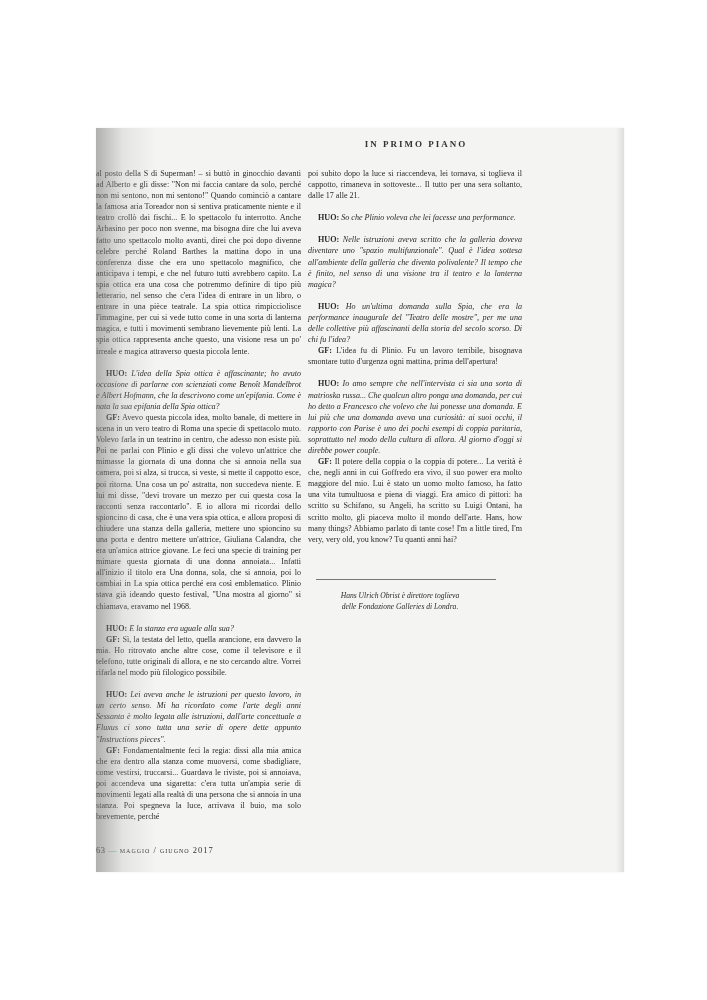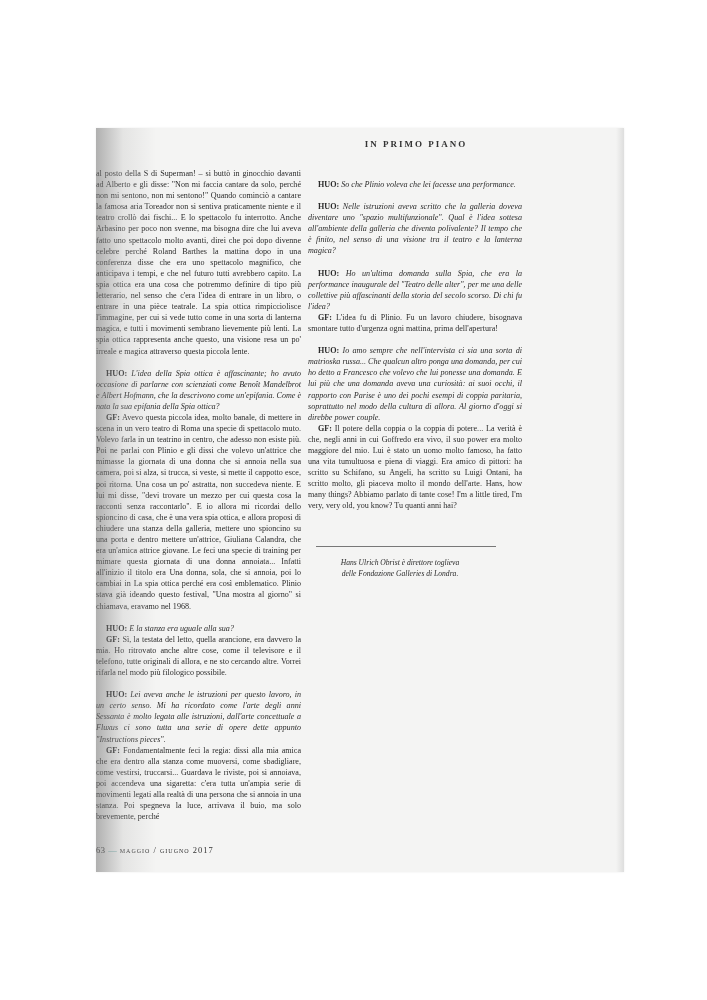--- a/index.html
+++ b/index.html
@@ -66,24 +66,25 @@
       <p class="noindent"><span>al posto della S di Superman! – si buttò in ginocchio davanti ad Alberto e gli disse: "Non mi faccia cantare da solo, perché non mi sentono, non mi sentono!" Quando cominciò a cantare la famosa aria Toreador non si sentiva praticamente niente e il teatro crollò dai fischi... E lo spettacolo fu interrotto. Anche Arbasino per poco non svenne, ma bisogna dire che lui aveva fatto uno spettacolo molto avanti, direi che poi dopo divenne celebre perché Roland Barthes la mattina dopo in una conferenza disse che era uno spettacolo magnifico, che anticipava i tempi, e che nel futuro tutti avrebbero capito. La spia ottica era una cosa che potremmo definire di tipo più letterario, nel senso che c'era l'idea di entrare in un libro, o entrare in una pièce teatrale. La spia ottica rimpicciolisce l'immagine, per cui si vede tutto come in una sorta di lanterna magica, e tutti i movimenti sembrano lievemente più lenti. La spia ottica rappresenta anche questo, una visione resa un po' irreale e magica attraverso questa piccola lente.</span></p>
       <p class="gap"><span class="spk">HUO:</span> <span class="q">L'idea della Spia ottica è affascinante; ho avuto occasione di parlarne con scienziati come Benoît Mandelbrot e Albert Hofmann, che la descrivono come un'epifania. Come è nata la sua epifania della Spia ottica?</span></p>
       <p><span class="spk">GF:</span> <span>Avevo questa piccola idea, molto banale, di mettere in scena in un vero teatro di Roma una specie di spettacolo muto. Volevo farla in un teatrino in centro, che adesso non esiste più. Poi ne parlai con Plinio e gli dissi che volevo un'attrice che mimasse la giornata di una donna che si annoia nella sua camera, poi si alza, si trucca, si veste, si mette il cappotto esce, poi ritorna. Una cosa un po' astratta, non succedeva niente. E lui mi disse, "devi trovare un mezzo per cui questa cosa la racconti senza raccontarlo". E io allora mi ricordai dello spioncino di casa, che è una vera spia ottica, e allora proposi di chiudere una stanza della galleria, mettere uno spioncino su una porta e dentro mettere un'attrice, Giuliana Calandra, che era un'amica attrice giovane. Le feci una specie di training per mimare questa giornata di una donna annoiata... Infatti all'inizio il titolo era Una donna, sola, che si annoia, poi lo cambiai in La spia ottica perché era così emblematico. Plinio stava già ideando questo festival, "Una mostra al giorno" si chiamava, eravamo nel 1968.</span></p>
       <p class="gap"><span class="spk">HUO:</span> <span class="q">E la stanza era uguale alla sua?</span></p>
       <p><span class="spk">GF:</span> <span>Sì, la testata del letto, quella arancione, era davvero la mia. Ho ritrovato anche altre cose, come il televisore e il telefono, tutte originali di allora, e ne sto cercando altre. Vorrei rifarla nel modo più filologico possibile.</span></p>
       <p class="gap"><span class="spk">HUO:</span> <span class="q">Lei aveva anche le istruzioni per questo lavoro, in un certo senso. Mi ha ricordato come l'arte degli anni Sessanta è molto legata alle istruzioni, dall'arte concettuale a Fluxus ci sono tutta una serie di opere dette appunto "Instructions pieces".</span></p>
       <p><span class="spk">GF:</span> <span>Fondamentalmente feci la regia: dissi alla mia amica che era dentro alla stanza come muoversi, come sbadigliare, come vestirsi, truccarsi... Guardava le riviste, poi si annoiava, poi accendeva una sigaretta: c'era tutta un'ampia serie di movimenti legati alla realtà di una persona che si annoia in una stanza. Poi spegneva la luce, arrivava il buio, ma solo brevemente, perché</span></p>
     </div>
   <div class="col right" id="right-col">
     <div id="right-body">
+        <p class="noindent"><span>poi subito dopo la luce si riaccendeva, lei tornava, si toglieva il cappotto, rimaneva in sottoveste... Il tutto per una sera soltanto, dalle 17 alle 21.</span></p>
         <p class="gap"><span class="spk">HUO:</span> <span class="q">So che Plinio voleva che lei facesse una performance.</span></p>
         <p class="gap"><span class="spk">HUO:</span> <span class="q">Nelle istruzioni aveva scritto che la galleria doveva diventare uno "spazio multifunzionale". Qual è l'idea sottesa all'ambiente della galleria che diventa polivalente? Il tempo che è finito, nel senso di una visione tra il teatro e la lanterna magica?</span></p>
-        <p class="gap"><span class="spk">HUO:</span> <span class="q">Ho un'ultima domanda sulla Spia, che era la performance inaugurale del "Teatro delle alter", per me una delle collettive più affascinanti della storia del secolo scorso. Di chi fu l'idea?</span></p>
-        <p><span class="spk">GF:</span> <span>L'idea fu di Plinio. Fu un lavoro chiudere, bisognava smontare tutto d'urgenza ogni mattina, prima dell'apertura!</span></p>
+        <p class="gap"><span class="spk">HUO:</span> <span class="q">Ho un'ultima domanda sulla Spia, che era la performance inaugurale del "Teatro delle mostre", per me una delle collettive più affascinanti della storia del secolo scorso. Di chi fu l'idea?</span></p>
+        <p><span class="spk">GF:</span> <span>L'idea fu di Plinio. Fu un lavoro terribile, bisognava smontare tutto d'urgenza ogni mattina, prima dell'apertura!</span></p>
         <p class="gap"><span class="spk">HUO:</span> <span class="q">Io amo sempre che nell'intervista ci sia una sorta di matrioska russa... Che qualcun altro ponga una domanda, per cui ho detto a Francesco che volevo che lui ponesse una domanda. E lui più che una domanda aveva una curiosità: ai suoi occhi, il rapporto con Parise è uno dei pochi esempi di coppia paritaria, soprattutto nel modo della cultura di allora. Al giorno d'oggi si direbbe power couple.</span></p>
         <p><span class="spk">GF:</span> <span>Il potere della coppia o la coppia di potere... La verità è che, negli anni in cui Goffredo era vivo, il suo power era molto maggiore del mio. Lui è stato un uomo molto famoso, ha fatto una vita tumultuosa e piena di viaggi. Era amico di pittori: ha scritto su Schifano, su Angeli, ha scritto su Luigi Ontani, ha scritto molto, gli piaceva molto il mondo dell'arte. Hans, how many things? Abbiamo parlato di tante cose! I'm a little tired, I'm very, very old, you know? Tu quanti anni hai?</span></p>
       </div>
     <div class="rule"></div>
     <div class="bio">
       <div>Hans Ulrich Obrist è direttore toglieva</div>
       <div>delle Fondazione Galleries di Londra.</div>
     </div>
   </div>
 

